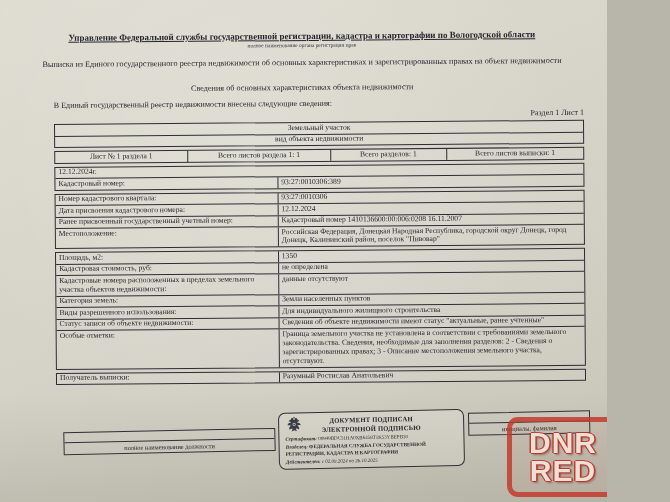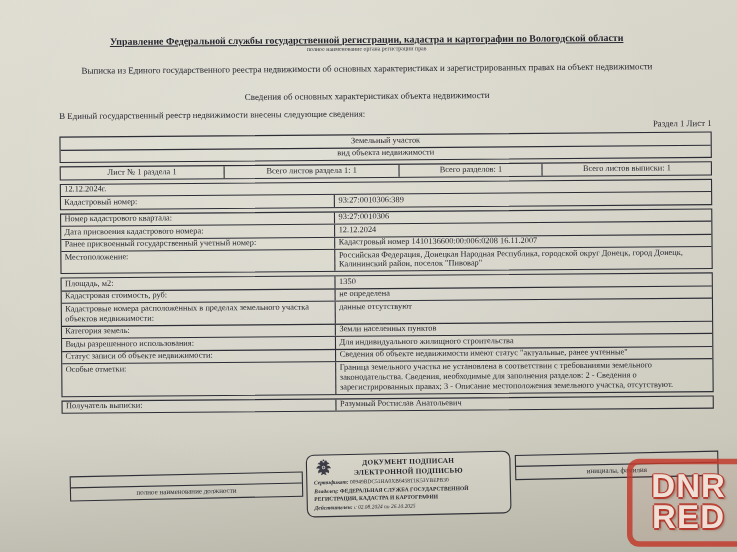--- a/index.html
+++ b/index.html
@@ -2,21 +2,21 @@
 <html><head>
 <meta charset="utf-8">
 <style>
   html,body { margin:0; padding:0; }
   body {
     width:670px; height:502px; overflow:hidden;
     font-family:"Liberation Serif", serif;
     background:#b8b6aa;
   }
   .photo {
-    position:relative; width:670px; height:502px; overflow:hidden;
+    position:relative; width:607px; height:502px; overflow:hidden;
     background:linear-gradient(158deg,#dfddd2 0%,#d9d7cb 30%,#d3d1c5 60%,#cbc9bc 85%,#c5c3b6 100%);
     color:#26262f;
   }
   .photo::before {
     content:""; position:absolute; inset:0; pointer-events:none;
     background:radial-gradient(ellipse at 42% 28%, rgba(255,255,255,0.16), rgba(255,255,255,0) 62%);
   }
   .photo::after {
     content:""; position:absolute; inset:0; pointer-events:none;
     background:linear-gradient(to top, rgba(88,86,72,0.14), rgba(88,86,72,0) 22%);

